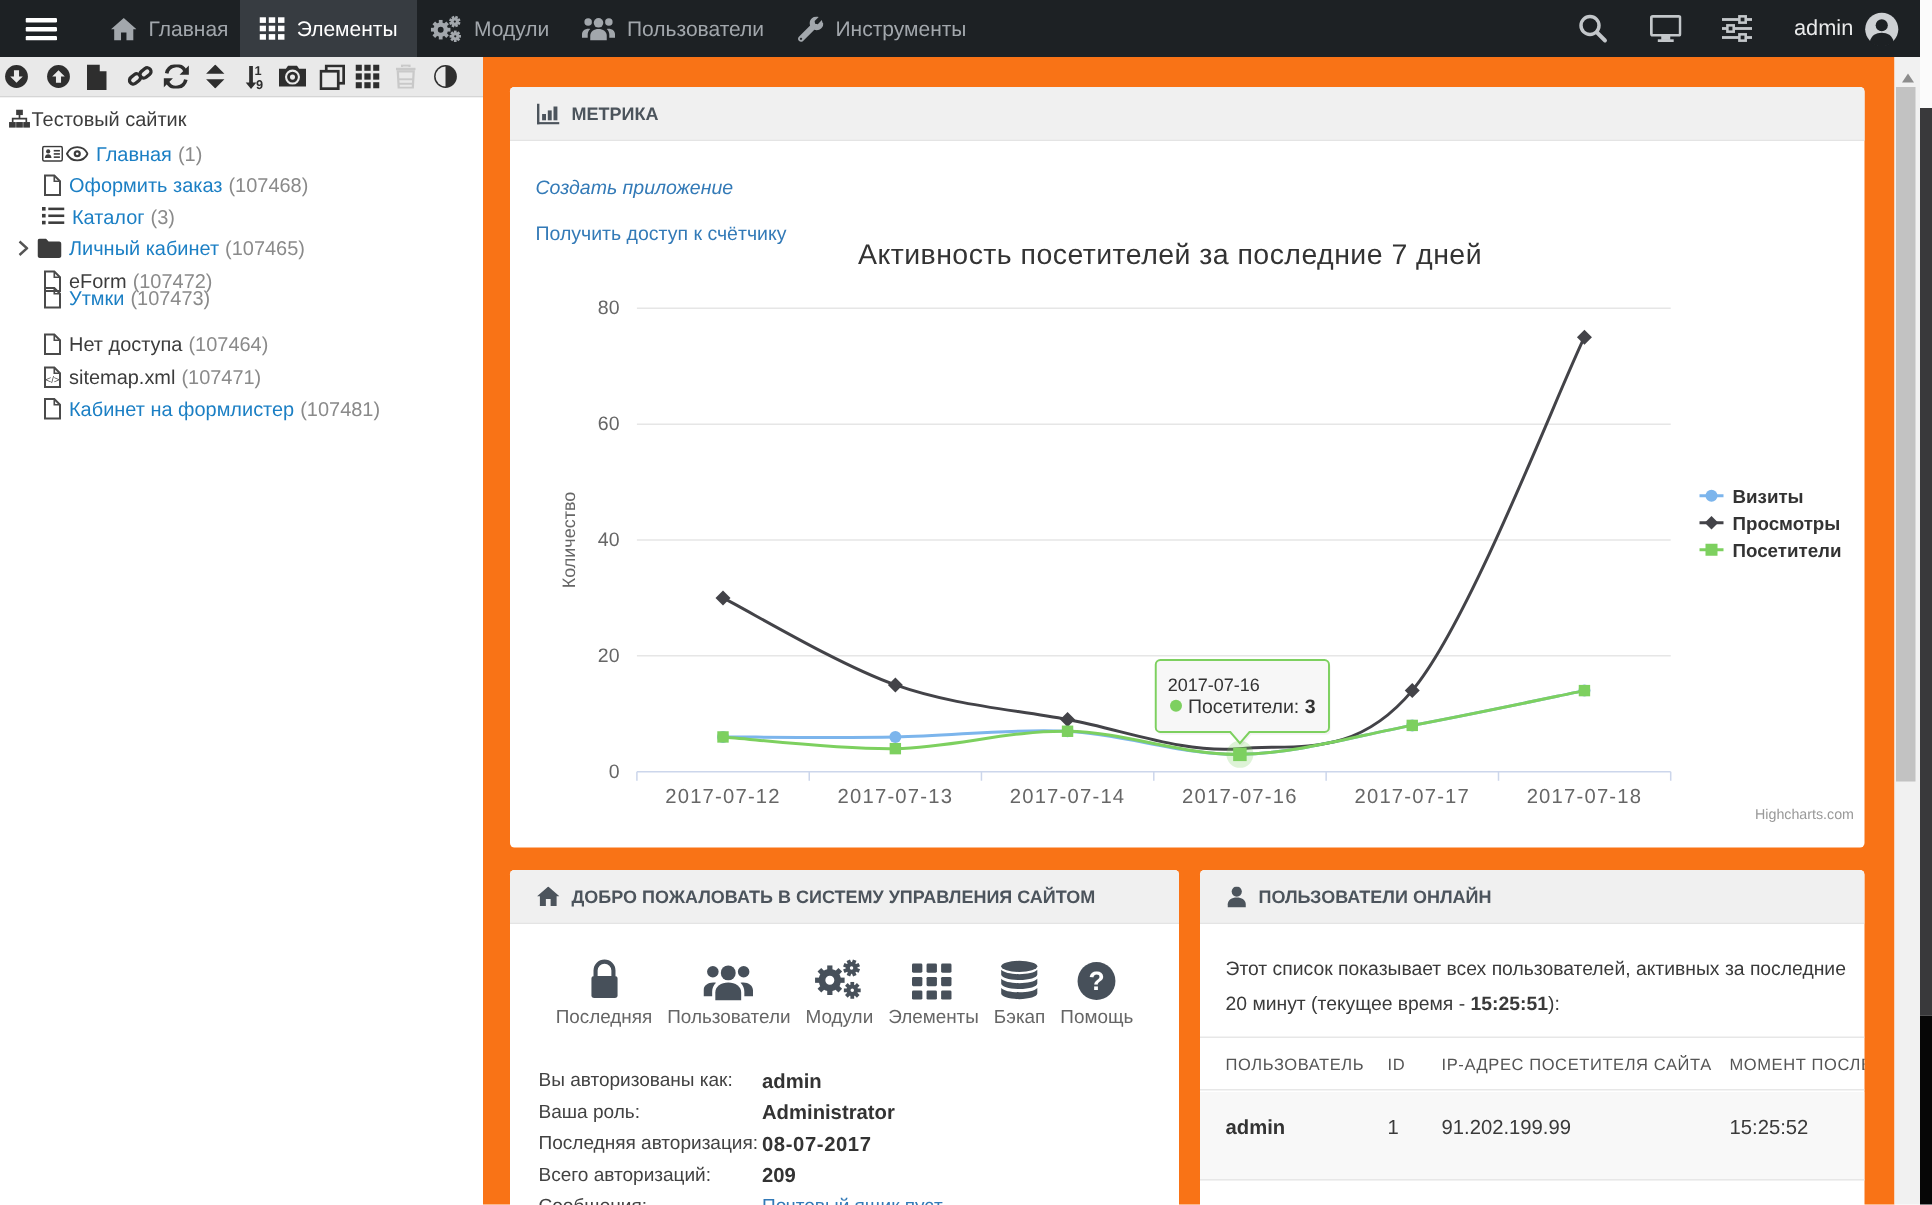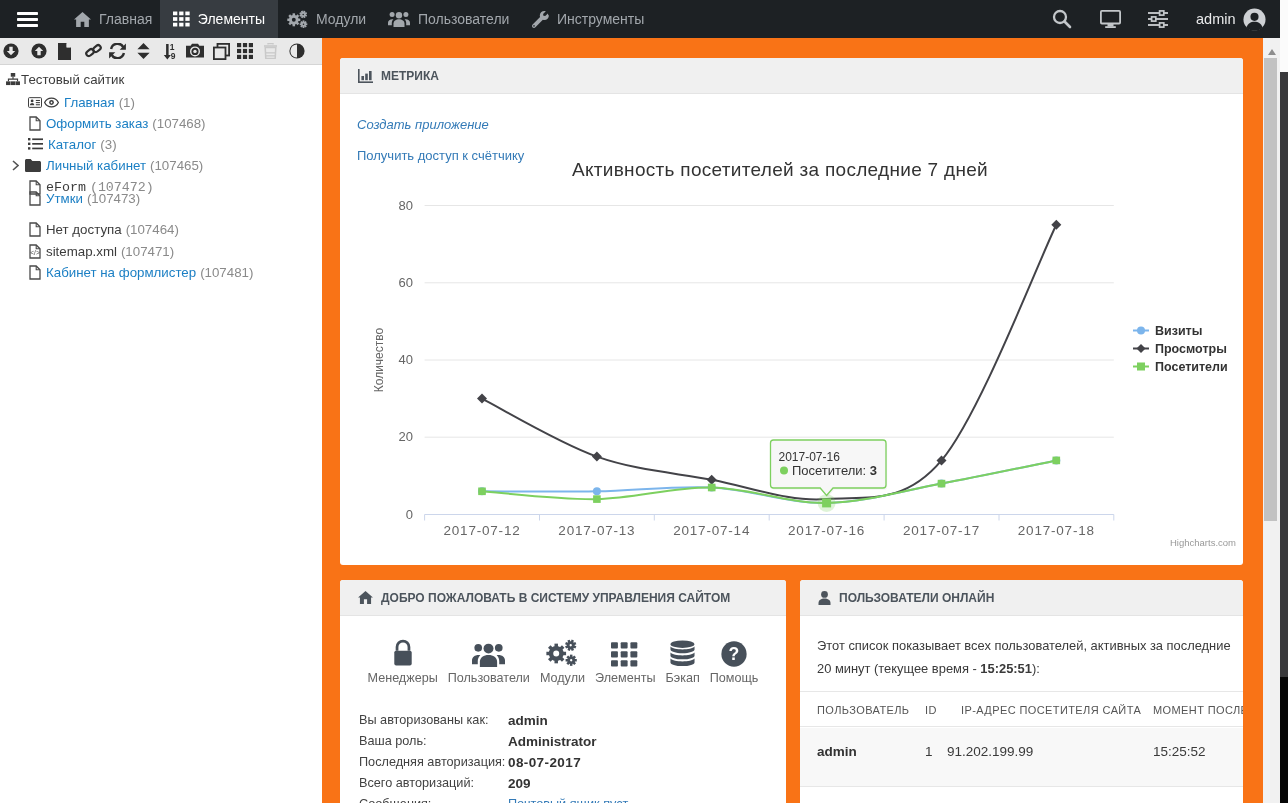--- a/index.html
+++ b/index.html
@@ -301,21 +301,21 @@
           </svg>
         </span>
       <span class="ticon">
           <svg width="16" height="13" viewBox="0 0 16 13">
             <path d="M0 1.6 C0 0.7 0.7 0 1.6 0 L5.6 0 L7.4 2 L14.4 2 C15.3 2 16 2.7 16 3.6 L16 11.4 C16 12.3 15.3 13 14.4 13 L1.6 13 C0.7 13 0 12.3 0 11.4 Z" fill="#3c3c3c"></path>
           </svg>
         </span>
       <a>Личный кабинет</a>
         <span class="cnt">(107465)</span>
     </div>
-    <div class="trow" style="left:29px;top:112px;font-family:Liberation Mono, monospace;">
+    <div class="trow" style="left:29px;top:112px;">
       <span class="ticon">
           <svg width="12" height="15" viewBox="0 0 12 15">
             <path d="M1 1 L7.2 1 L11 4.8 L11 14 L1 14 Z" fill="none" stroke="#4a4a4a" stroke-width="1.3"></path>
             <path d="M7.2 1 L7.2 4.8 L11 4.8" fill="none" stroke="#4a4a4a" stroke-width="1.1"></path>
           </svg>
         </span>
       <span>eForm</span>
         <span class="cnt">(107472)</span>
     </div>
     <div class="trow" style="left:29px;top:123px;">
@@ -468,21 +468,21 @@
         <svg width="15" height="13" viewBox="0 0 16 14">
             <path fill="#4c545c" d="M8 0 L16 7 L14 7 L14 14 L9.7 14 L9.7 9 L6.3 9 L6.3 14 L2 14 L2 7 L0 7 Z"></path>
           </svg>
         ДОБРО ПОЖАЛОВАТЬ В СИСТЕМУ УПРАВЛЕНИЯ САЙТОМ</div>
       <div class="wicons">
         <div class="wit">
           <svg width="22" height="28" viewBox="0 0 24 29">
               <path d="M5.5 12 L5.5 8 C5.5 4.4 8.4 1.5 12 1.5 C15.6 1.5 18.5 4.4 18.5 8 L18.5 12" fill="none" stroke="#47505a" stroke-width="3"></path>
               <rect x="2.5" y="12" width="19" height="16" rx="2" fill="#47505a"></rect>
             </svg>
-          <span>Менеджеры</span>
+          <span>Последняя</span>
           </div>
         <div class="wit">
           <svg width="33" height="24" viewBox="0 0 36 26">
               <g fill="#47505a">
                 <circle cx="18" cy="6" r="5.4"></circle>
                 <path d="M8.6 26 L8.6 20.3 C8.6 15.8 12.8 13 18 13 C23.2 13 27.4 15.8 27.4 20.3 L27.4 26 Z"></path>
                 <circle cx="6.8" cy="5.2" r="4.2"></circle>
                 <path d="M0 23 L0 18.9 C0 15.3 3.2 13 7.1 13 C7.8 13 8.5 13.1 9.1 13.2 C7.2 15 6.3 17.3 6.3 19.7 L6.3 23 Z"></path>
                 <circle cx="29.2" cy="5.2" r="4.2"></circle>
                 <path d="M36 23 L29.7 23 L29.7 19.7 C29.7 17.3 28.8 15 26.9 13.2 C27.5 13.1 28.2 13 28.9 13 C32.8 13 36 15.3 36 18.9 Z"></path>
@@ -593,21 +593,21 @@
       <div style="position:absolute;left:17px;top:54px;width:420px;font-size:12.9px;color:#3a3a3a;line-height:23px;white-space:nowrap;">
         Этот список показывает всех пользователей, активных за последние<br>20 минут (текущее время - <b>15:25:51</b>):</div>
       <div style="position:absolute;left:0;top:111px;width:443px;height:36px;border-top:1px solid #e7e7e7;border-bottom:1px solid #e7e7e7;"></div>
       <div class="uhdr" style="position:absolute;left:17px;top:124px;">ПОЛЬЗОВАТЕЛЬ</div>
       <div class="uhdr" style="position:absolute;left:125px;top:124px;">ID</div>
       <div class="uhdr" style="position:absolute;left:161px;top:124px;">IP-АДРЕС ПОСЕТИТЕЛЯ САЙТА</div>
       <div class="uhdr" style="position:absolute;left:353px;top:124px;white-space:nowrap;">МОМЕНТ ПОСЛЕДНЕГО ВХОДА</div>
       <div style="position:absolute;left:0;top:148px;width:443px;height:59px;background:#f8f8f8;border-bottom:1px solid #e7e7e7;"></div>
       <div style="position:absolute;left:17px;top:164px;font-size:13.5px;font-weight:bold;color:#333;">admin</div>
       <div style="position:absolute;left:125px;top:164px;font-size:13.5px;color:#3a3a3a;">1</div>
-      <div style="position:absolute;left:147px;top:164px;font-size:13.5px;color:#3a3a3a;">91.202.199.99</div>
+      <div style="position:absolute;left:161px;top:164px;font-size:13.5px;color:#3a3a3a;">91.202.199.99</div>
       <div style="position:absolute;left:353px;top:164px;font-size:13.5px;color:#3a3a3a;">15:25:52</div>
     </div>
   </div>
 </div>
 
 <div style="position:absolute;left:1263px;top:38px;width:17px;height:765px;background:#f1f1f1;"></div>
 <div style="position:absolute;left:1265px;top:48px;width:13px;height:8px;display:flex;align-items:center;justify-content:center;">
   <div style="width:0;height:0;border-left:4.5px solid transparent;border-right:4.5px solid transparent;border-bottom:6px solid #8d8d8d;"></div>
 </div>
 <div style="position:absolute;left:1264px;top:58px;width:13px;height:463px;background:#c2c2c2;"></div>

